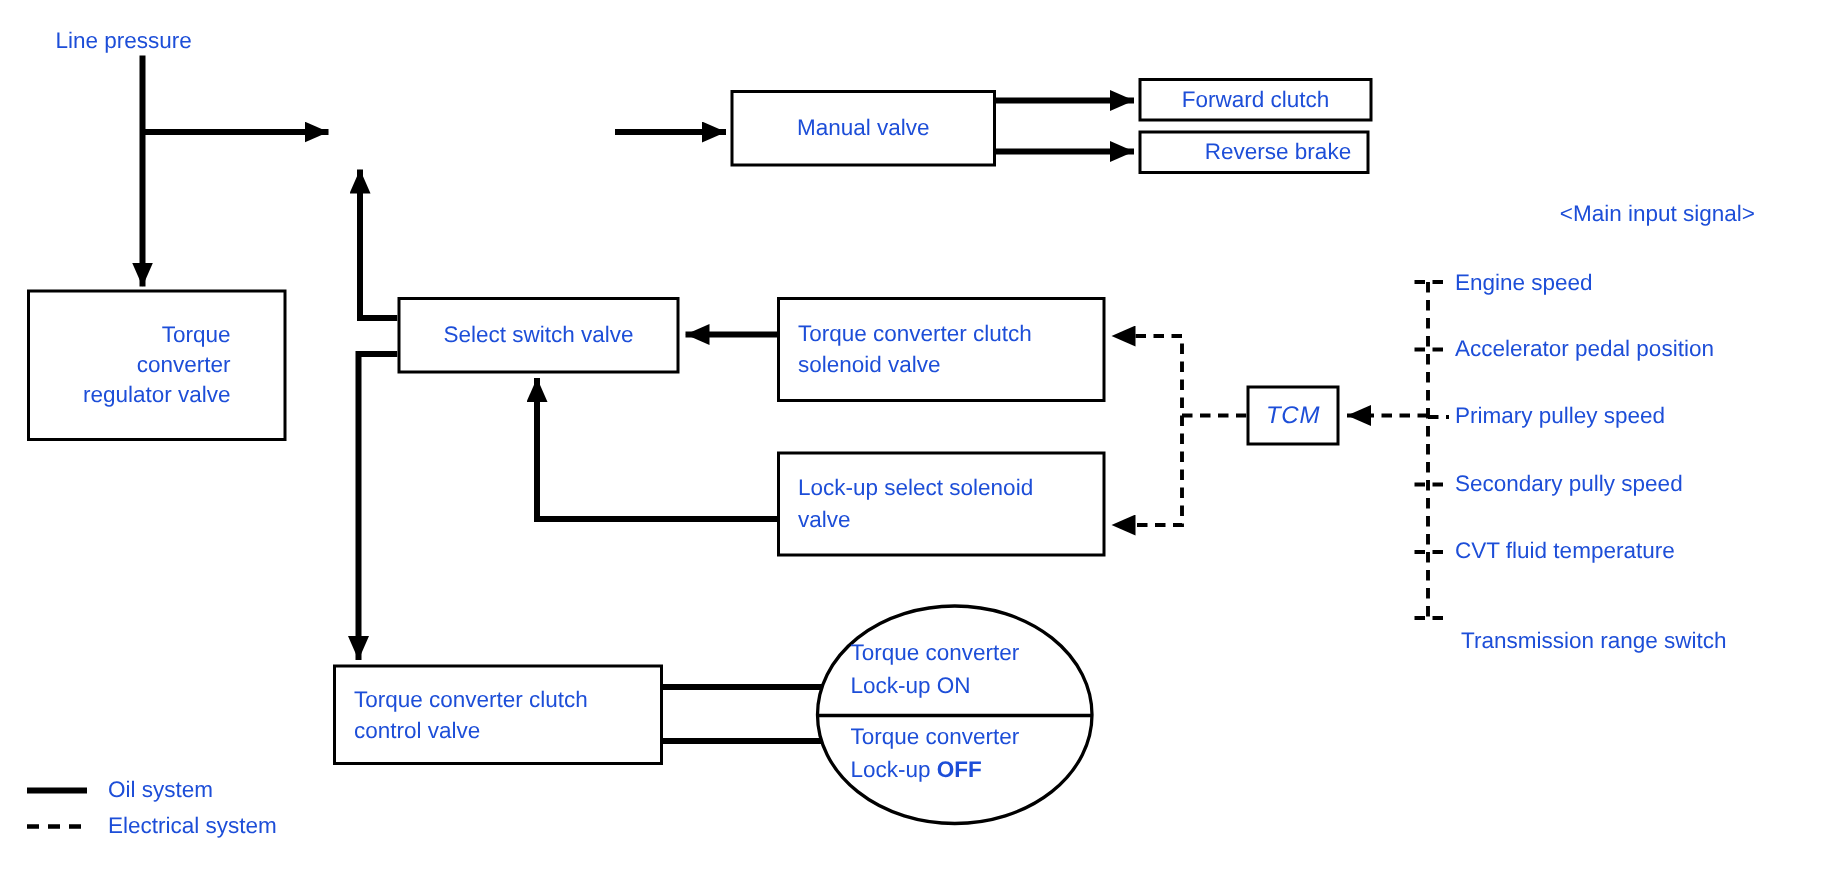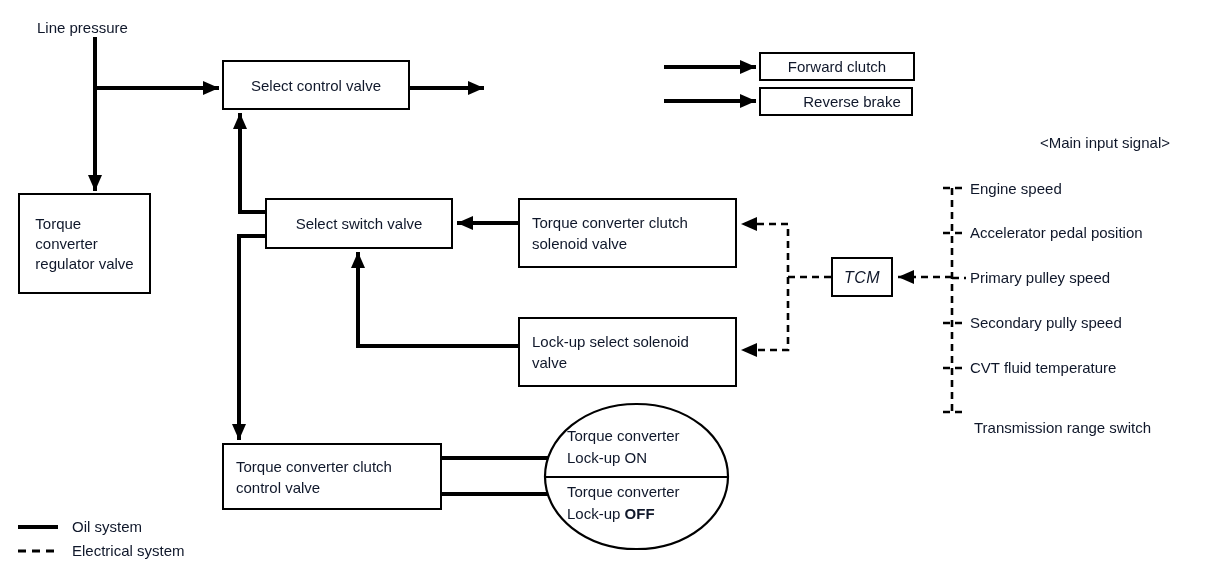--- a/index.html
+++ b/index.html
@@ -1,23 +1,23 @@
 <!DOCTYPE html>
 <html><head>
 <meta charset="utf-8">
 <style>
   html,body{margin:0;padding:0;background:#fff;}
   .canvas{
     position:relative;width:1216px;height:582px;background:#ffffff;
-    font-family:"Liberation Sans",sans-serif;color:#0f172a;overflow:hidden;
+    font-family:"Liberation Sans",sans-serif;color:#1d4ed8;overflow:hidden;
   }
   .layer{position:absolute;left:0;top:0;}
   .box{
     position:absolute;box-sizing:border-box;border:2px solid #000;background:#fff;
-    display:flex;align-items:center;justify-content:center;text-align:left;
+    display:flex;align-items:center;justify-content:center;text-align:right;
     font-size:15px;line-height:19px;z-index:2;
   }
   .box.left{justify-content:flex-start;text-align:left;padding-left:12px;padding-right:19px;line-height:21px;}
   .pre{white-space:pre-line;}
   .lbl{position:absolute;font-size:15px;line-height:18px;white-space:nowrap;z-index:2;}
   .sig-item{position:absolute;font-size:15px;line-height:18px;white-space:nowrap;z-index:2;}
   .ell-text{position:absolute;font-size:15px;line-height:22px;white-space:nowrap;z-index:3;}
   .state-on{font-weight:normal;}
   .state-off{font-weight:bold;}
   .tcm-box{font-size:16px;letter-spacing:0.5px;font-style:italic;}
@@ -64,37 +64,37 @@
       <path d="M943,368 H966"></path>
       <path d="M943,412 H966"></path>
     </g>
 
     <path d="M18,527 H58" stroke="#000" stroke-width="4"></path>
     <path d="M18,551 H58" stroke="#000" stroke-width="3" stroke-dasharray="8 6"></path>
   </svg>
 
   <div class="lbl" style="left:37px;top:19px;">Line pressure</div>
 
-  <div class="box" style="left:222px;top:60px;width:188px;height:50px;">Select control valve</div>
 
+  <div class="box" style="left:487px;top:60px;width:177px;height:51px;">Manual valve</div>
 
   <div class="box" style="left:759px;top:52px;width:156px;height:29px;">Forward clutch</div>
 
   <div class="box" style="left:759px;top:87px;width:154px;height:29px;padding-left:32px;">Reverse brake</div>
 
-  <div class="box pre" style="left:18px;top:193px;width:133px;height:101px;line-height:20px;">Torque
+  <div class="box pre" style="left:18px;top:193px;width:173px;height:101px;line-height:20px;">Torque
 converter
 regulator valve</div>
 
   <div class="box" style="left:265px;top:198px;width:188px;height:51px;">Select switch valve</div>
 
   <div class="box left pre" style="left:518px;top:198px;width:219px;height:70px;">Torque converter clutch
 solenoid valve</div>
 
-  <div class="box left pre" style="left:518px;top:317px;width:219px;height:70px;">Lock-up select solenoid
+  <div class="box left pre" style="left:518px;top:301px;width:219px;height:70px;">Lock-up select solenoid
 valve</div>
 
   <div class="box tcm-box" style="left:831px;top:257px;width:62px;height:40px;">TCM</div>
 
   <div class="box left pre" style="left:222px;top:443px;width:220px;height:67px;">Torque converter clutch
 control valve</div>
 
   <div class="ell-text" style="left:567px;top:425px;">
     <div>Torque converter</div>
     <div><span>Lock-up </span><span class="state-on">ON</span></div>

